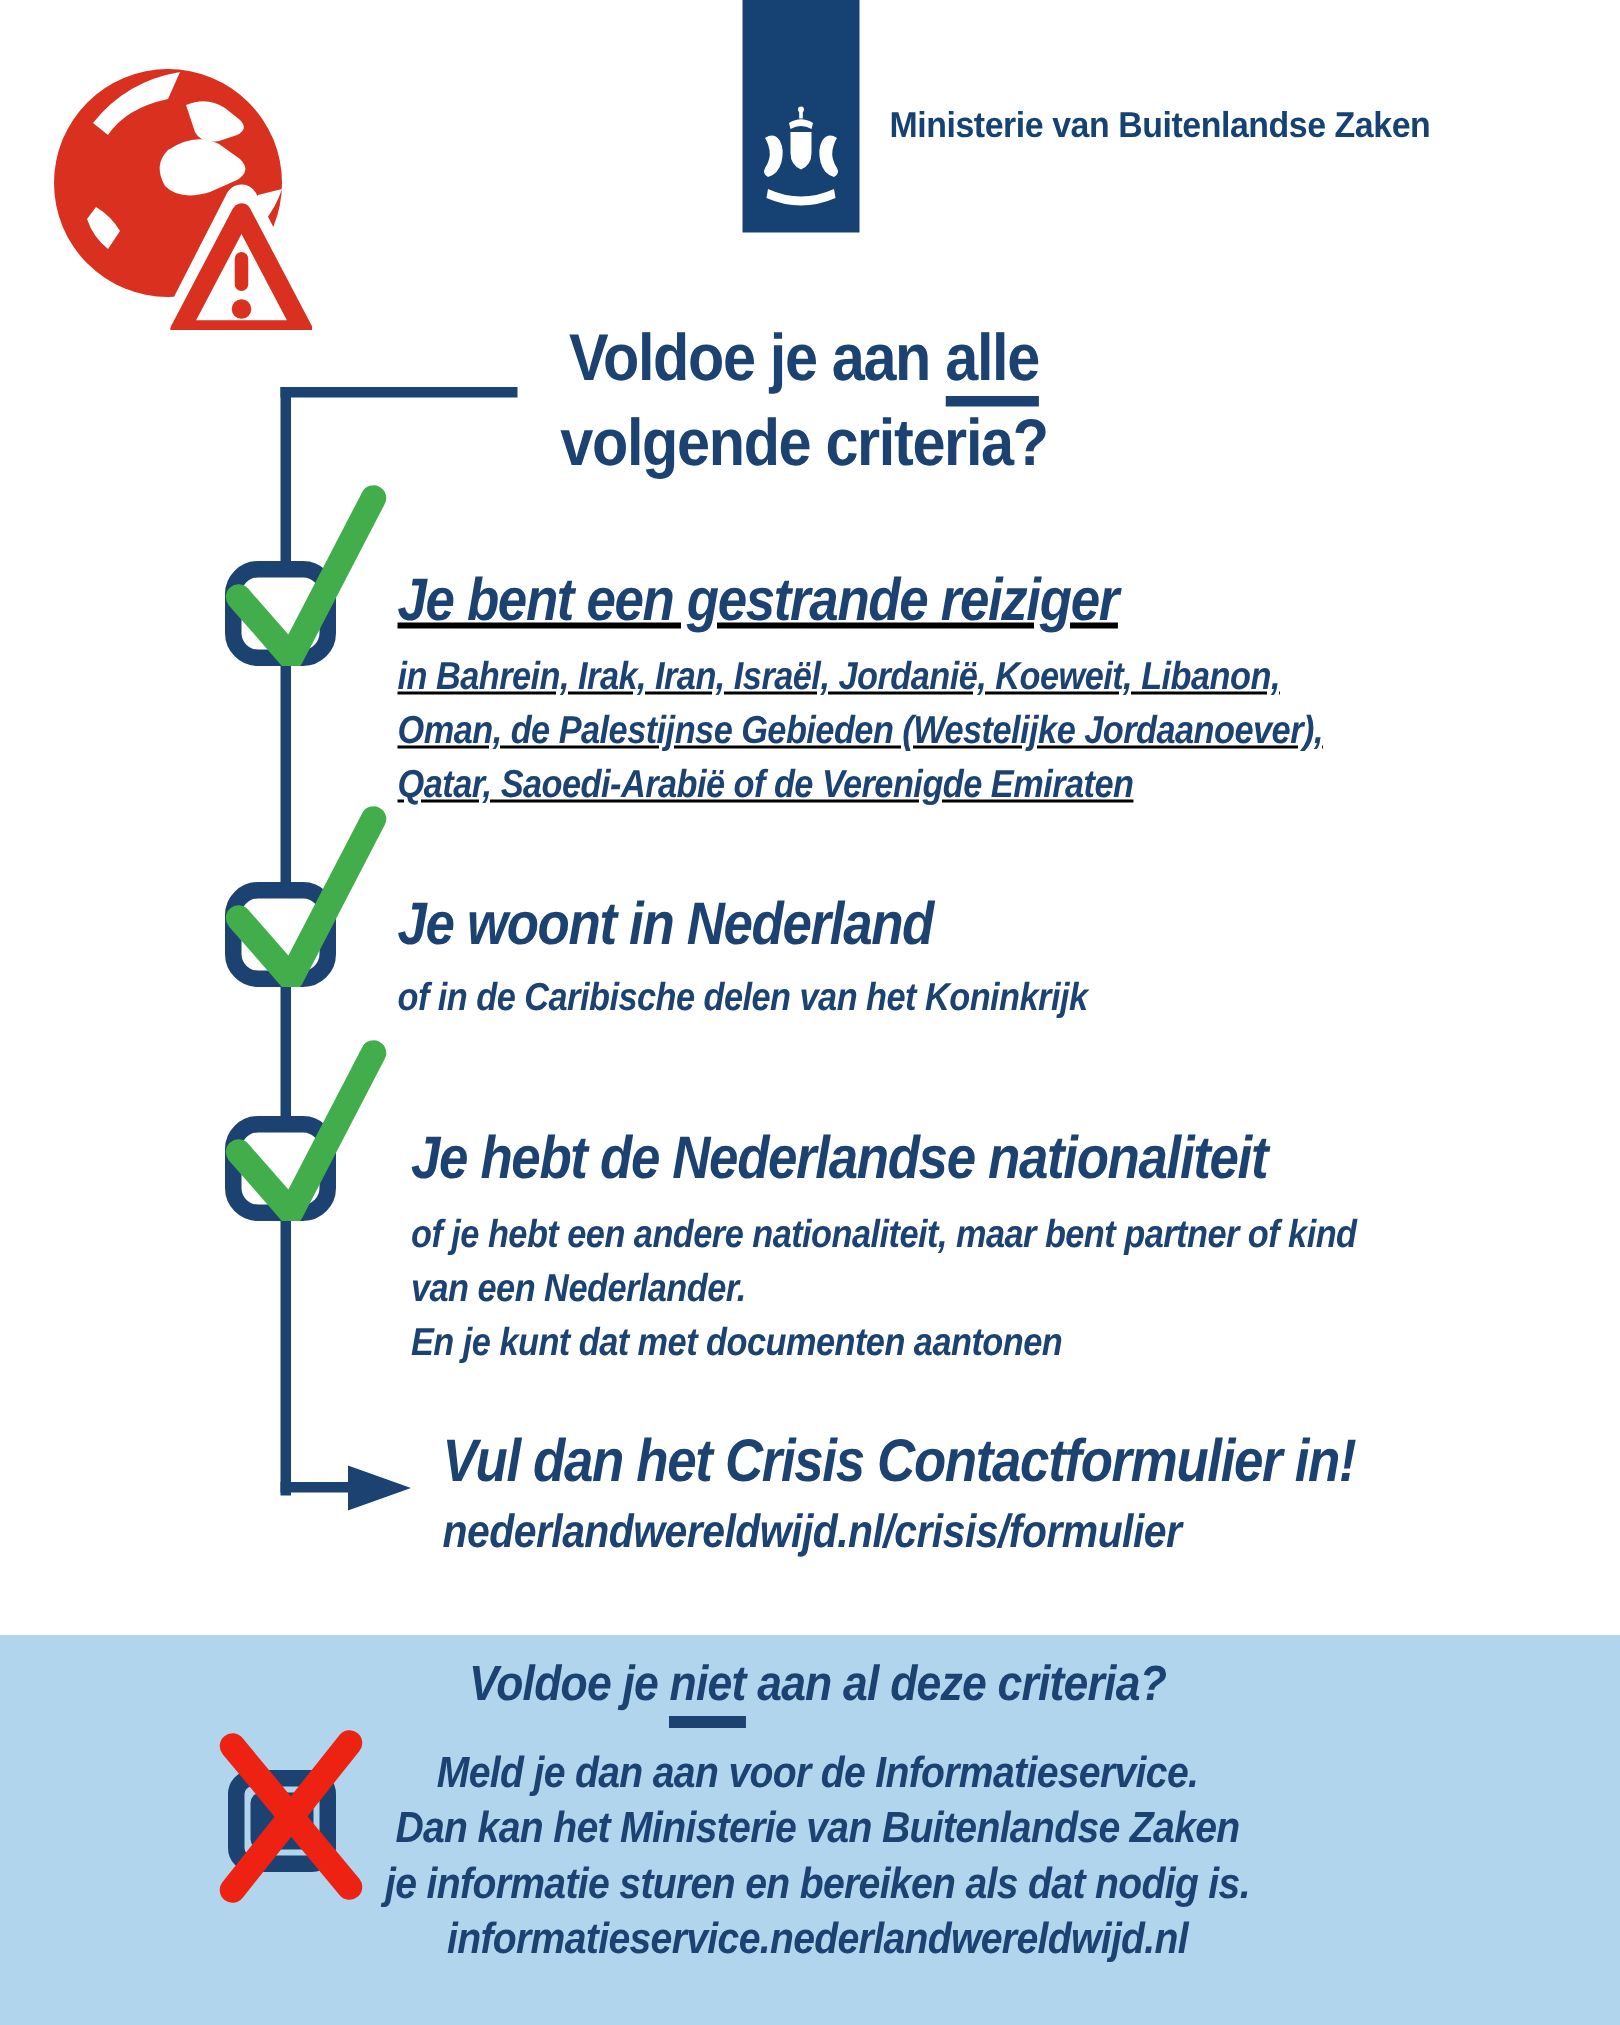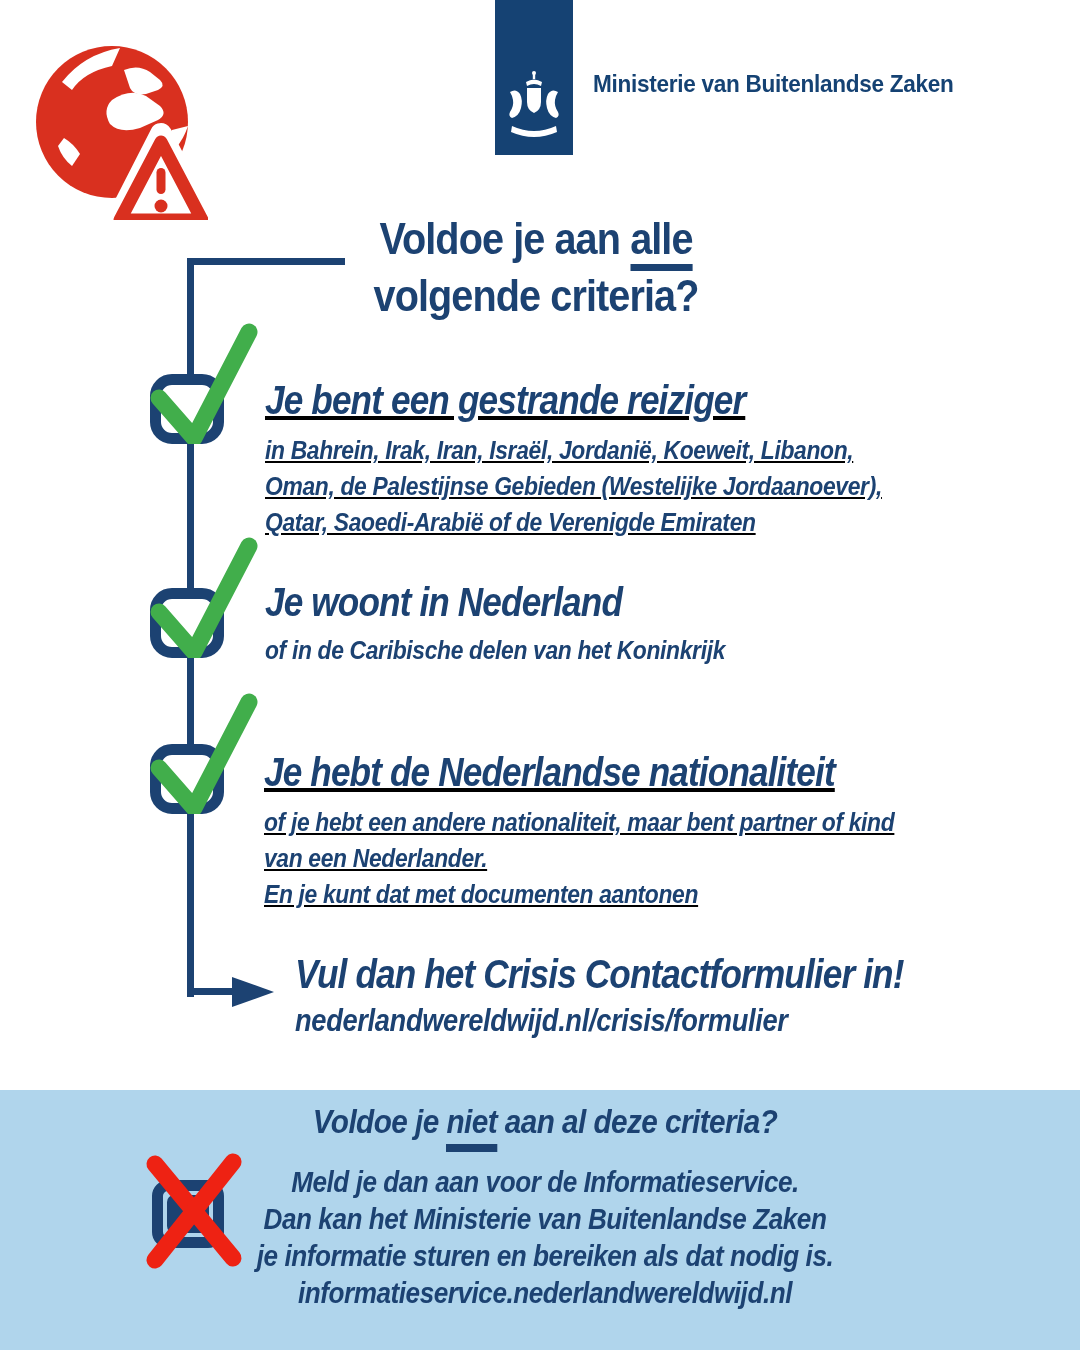--- a/index.html
+++ b/index.html
@@ -143,32 +143,32 @@
     <div>in Bahrein, Irak, Iran, Israël, Jordanië, Koeweit, Libanon,</div>
     <div>Oman, de Palestijnse Gebieden (Westelijke Jordaanoever),</div>
     <div>Qatar, Saoedi-Arabië of de Verenigde Emiraten</div>
   </div>
 </div>
 
 <div class="abs checkbox" style="left:150px;top:588px;"></div>
 <svg class="abs check-svg" style="left:144px;top:532px;" viewBox="0 0 116 126">
   <path d="M15,80 L50,120 L105,14" fill="none" stroke="#41ae4b" stroke-width="17" stroke-linecap="round" stroke-linejoin="round"></path>
 </svg>
-<div class="abs" style="left:265px;top:578px;">
+<div class="abs" style="left:265px;top:592px;">
   <div class="crit-head">Je woont in Nederland</div>
   <div class="crit-detail" style="margin-top:6px;">
     <div>of in de Caribische delen van het Koninkrijk</div>
   </div>
 </div>
 
 <div class="abs checkbox" style="left:150px;top:744px;"></div>
 <svg class="abs check-svg" style="left:144px;top:688px;" viewBox="0 0 116 126">
   <path d="M15,80 L50,120 L105,14" fill="none" stroke="#41ae4b" stroke-width="17" stroke-linecap="round" stroke-linejoin="round"></path>
 </svg>
-<div class="abs" style="left:264px;top:748px;text-decoration:underline;">
+<div class="abs" style="left:274px;top:748px;">
   <div class="crit-head">Je hebt de Nederlandse nationaliteit</div>
   <div class="crit-detail" style="margin-top:8px;">
     <div>of je hebt een andere nationaliteit, maar bent partner of kind</div>
     <div>van een Nederlander.</div>
     <div>En je kunt dat met documenten aantonen</div>
   </div>
 </div>
 
 <div class="abs cta-head">Vul dan het Crisis Contactformulier in!</div>
 <div class="abs cta-url">nederlandwereldwijd.nl/crisis/formulier</div>

